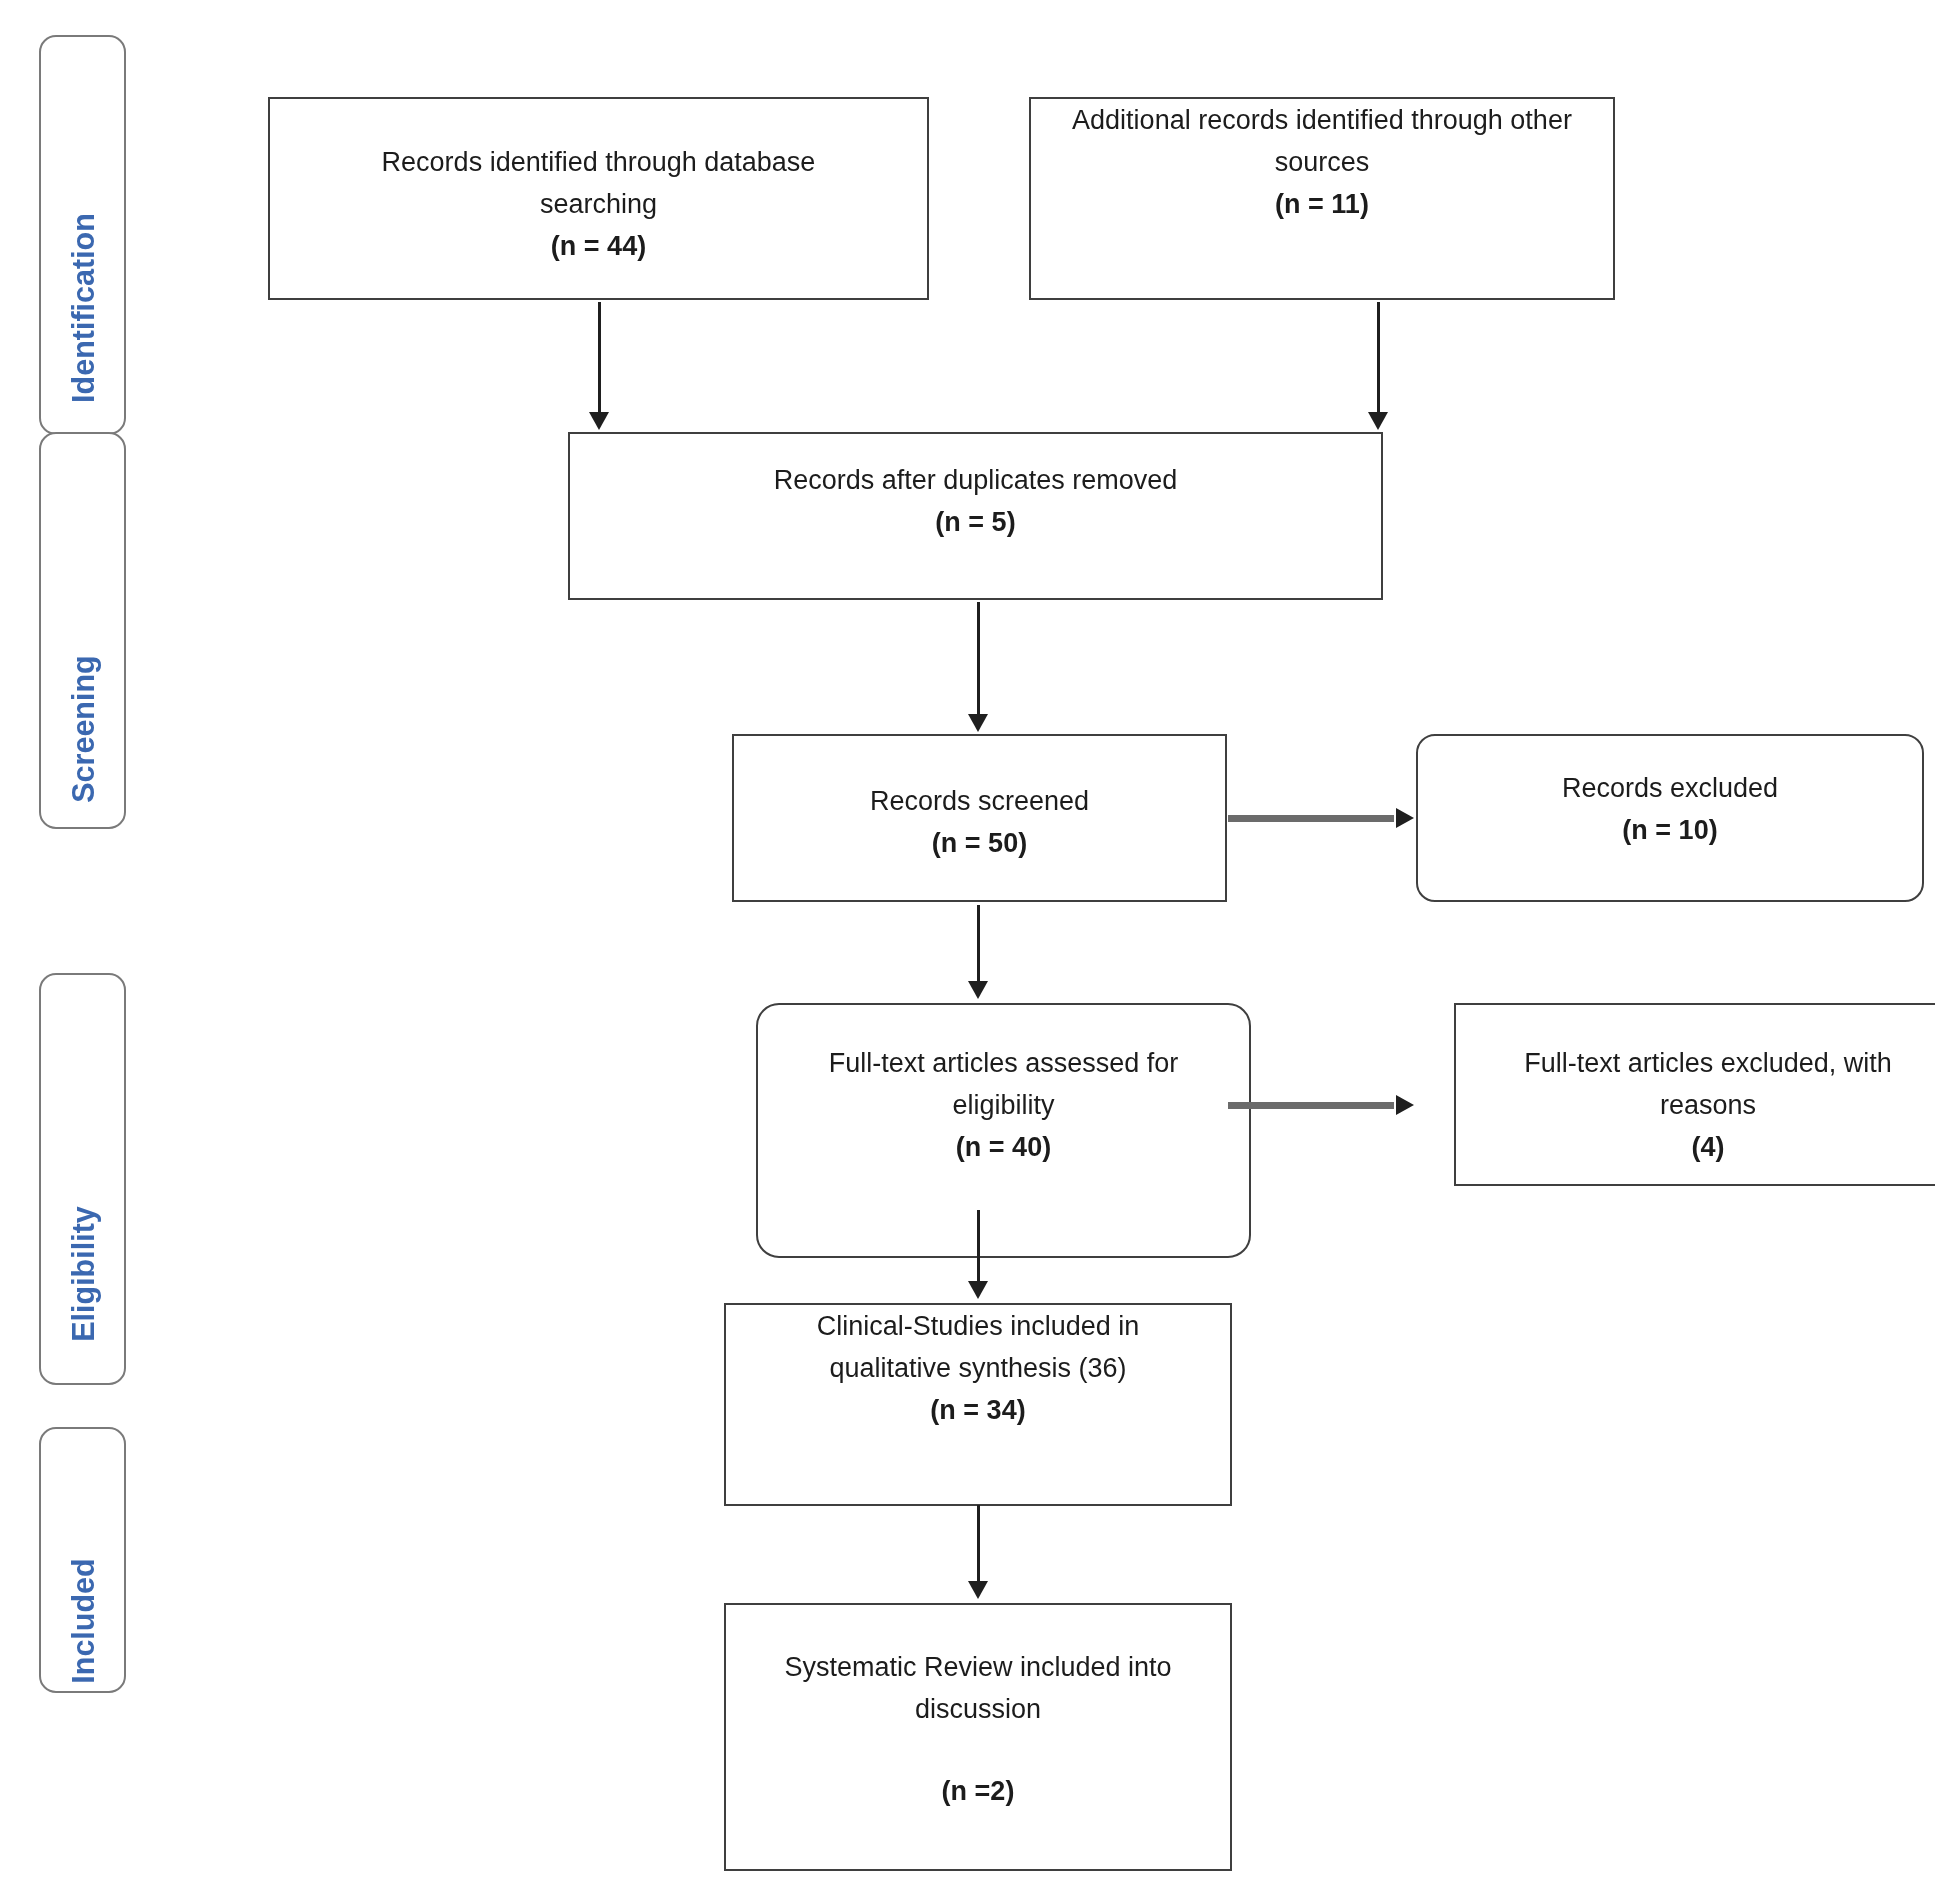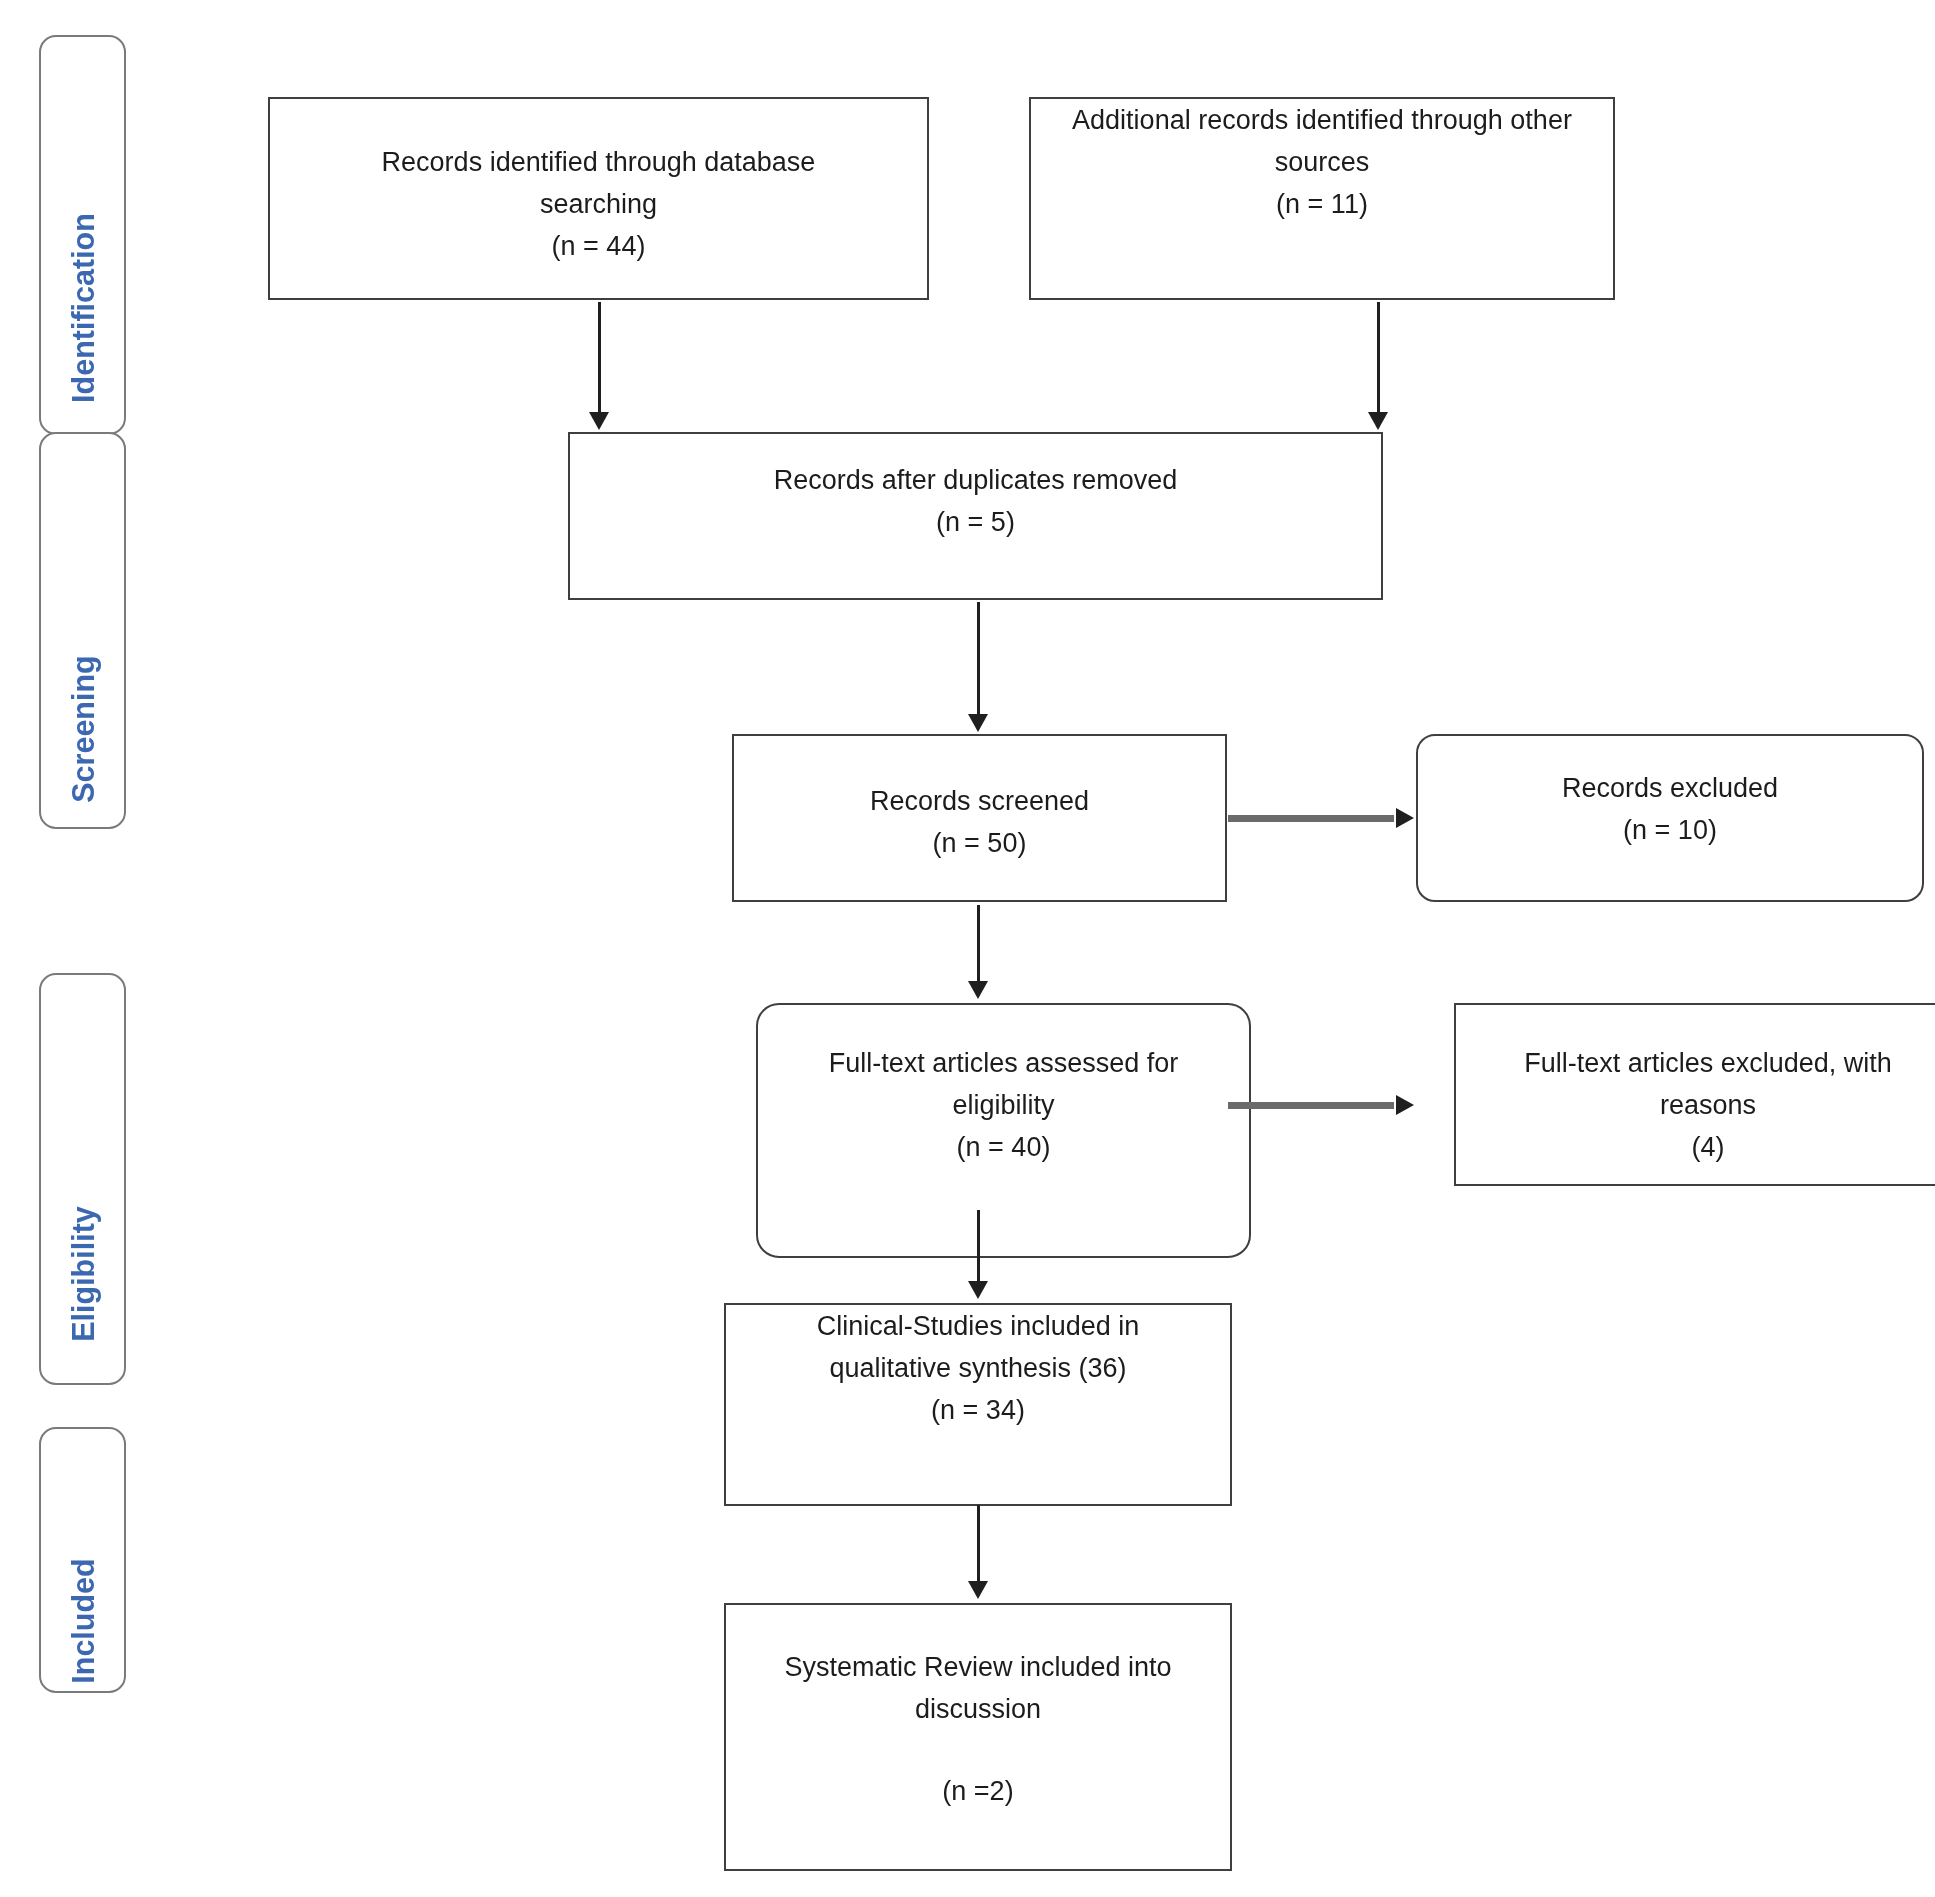--- a/index.html
+++ b/index.html
@@ -19,21 +19,21 @@
     background: #ffffff;
     display: flex;
     flex-direction: column;
     align-items: center;
     text-align: center;
     color: #1c1c1c;
     font-size: 27px;
     line-height: 42px;
   }
   .btext { margin: 0 auto; }
-  .bcount { margin: 0 auto; }
+  .bcount { margin: 0 auto; font-weight: bold; }
   
   .stage-box {
     position: absolute;
     box-sizing: border-box;
     left: 39px;
     width: 87px;
     border: 2.1px solid #7a7a7a;
     border-radius: 17px;
     background: #ffffff;
   }

